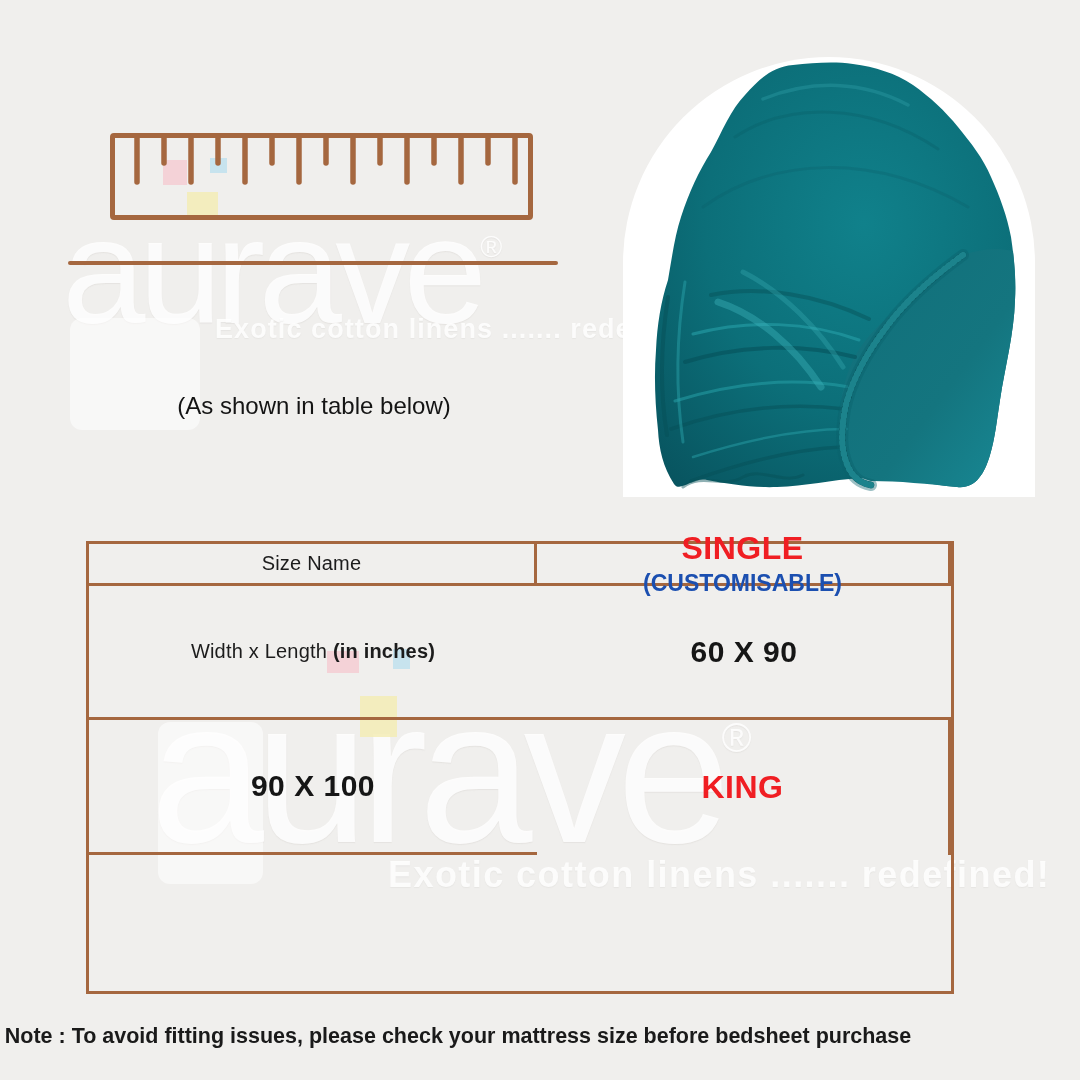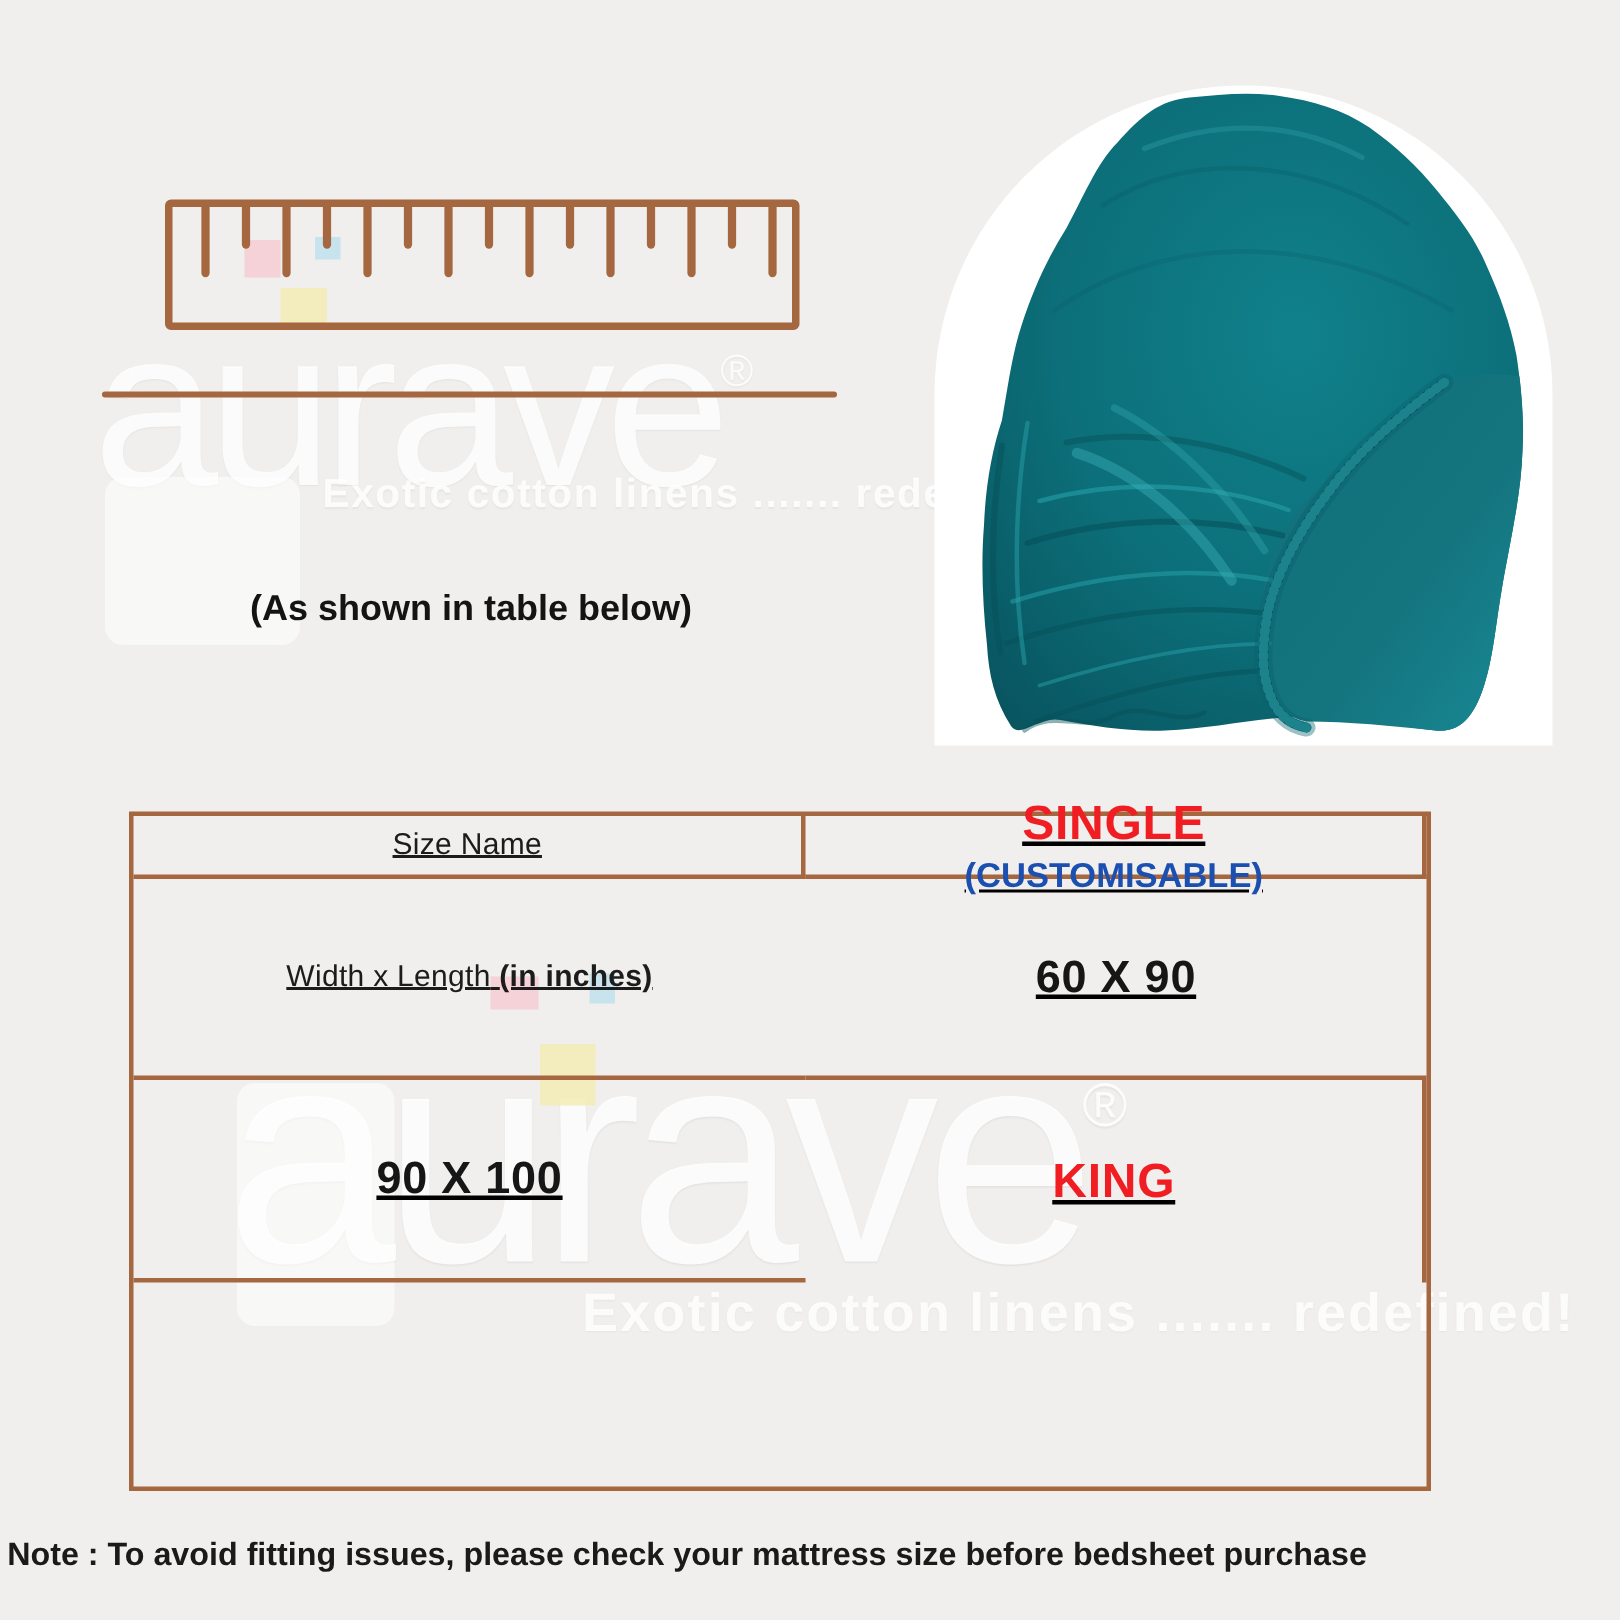--- a/index.html
+++ b/index.html
@@ -55,32 +55,32 @@
   .ruler{position:absolute;left:110px;top:133px;width:423px;height:87px;z-index:3;
     border:5px solid var(--accent-brown);border-radius:4px;}
   .ruler svg{position:absolute;left:0;top:0;}
 
   
   .divider{position:absolute;left:68px;top:261px;width:490px;height:4px;z-index:3;
     background:var(--accent-brown);border-radius:2px;}
   .title{position:absolute;left:64px;top:329px;width:500px;z-index:3;
     text-align:center;font-size:46px;font-weight:800;letter-spacing:1px;color:#0d0d0d;}
   .subtitle{position:absolute;left:64px;top:392px;width:500px;z-index:3;
-    text-align:center;font-size:24px;font-weight:700;color:#141414;}
+    text-align:center;font-size:24px;font-weight:400;color:#141414;}
 
   
   .arch{position:absolute;left:623px;top:57px;width:412px;height:440px;z-index:3;
     background:#FFFFFF;border-radius:206px 206px 0 0;}
   .arch svg{position:absolute;left:0;top:0;display:block;}
 
   
   .size-table{position:absolute;left:86px;top:541px;width:868px;height:453px;z-index:4;
     border:3px solid var(--accent-brown);
     display:grid;grid-template-columns:448px 414px;grid-template-rows:42px 134px 135px 136px;}
-  .cell{display:flex;flex-direction:column;align-items:center;justify-content:center;text-align:center;text-decoration:underline;}
+  .cell{display:flex;flex-direction:column;align-items:center;justify-content:center;text-align:center;}
   .cell.c1{border-right:3px solid var(--accent-brown);}
   .cell.rb{border-bottom:3px solid var(--accent-brown);}
   .cell.th{font-size:20px;font-weight:500;color:#1c1c1c;letter-spacing:.2px;}
   .cell.th b{font-weight:800;}
   .nm{font-size:32px;font-weight:700;letter-spacing:.5px;color:var(--size-red);}
   .sub{font-size:23px;font-weight:700;color:var(--size-blue);margin-top:3px;}
   .sub:empty{display:none;}
   .dims{font-size:30px;font-weight:700;color:var(--text-dark);letter-spacing:.5px;}
 
   

